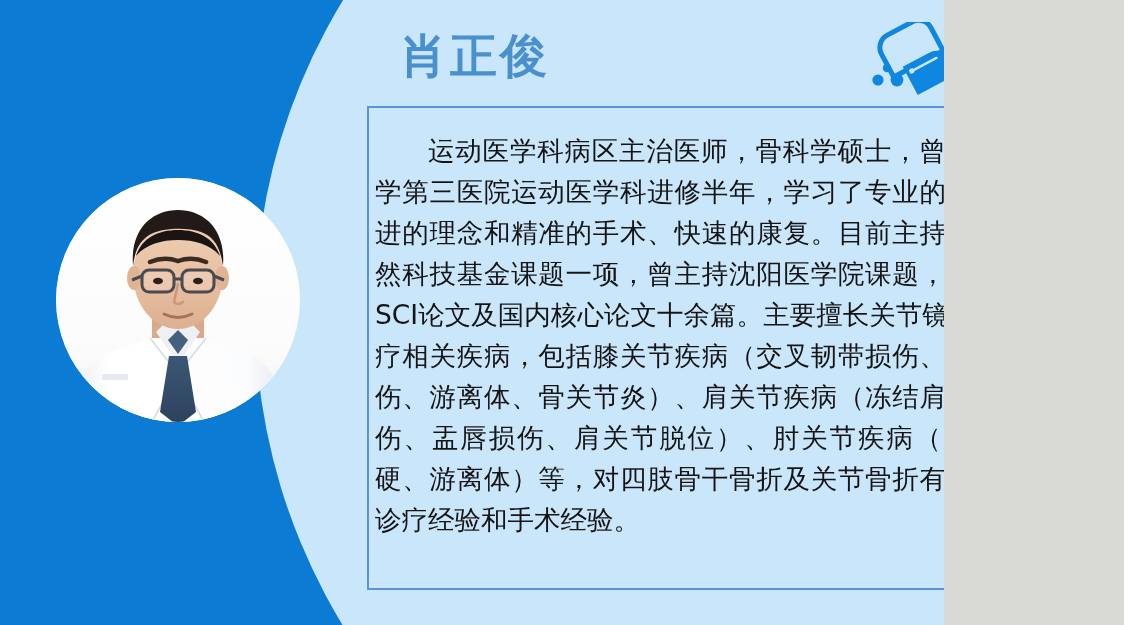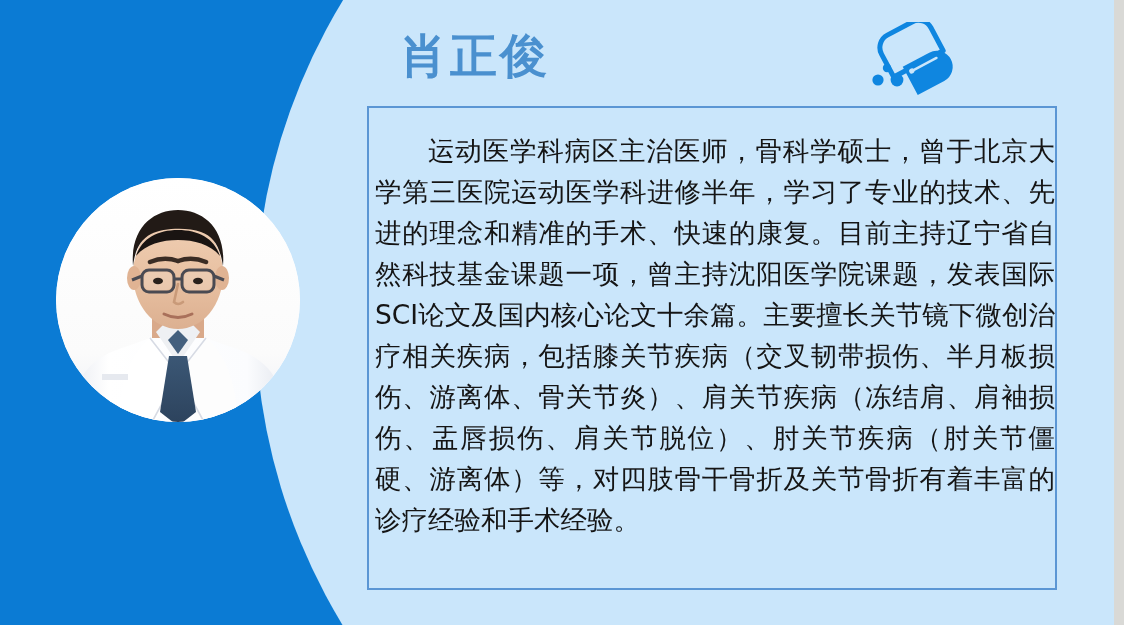--- a/index.html
+++ b/index.html
@@ -2,21 +2,21 @@
 <html><head>
 <meta charset="utf-8">
 <style>
   html,body{margin:0;padding:0;}
   body{
     width:1124px;height:625px;overflow:hidden;
     background:#d9d9d6;
     font-family:"DejaVu Sans","Liberation Sans",sans-serif;
   }
   #slide{
-    position:relative;width:1114px;height:625px;overflow:hidden;
+    position:relative;width:944px;height:625px;overflow:hidden;
     background:#cae6fb;
   }
   
   .blue-panel{
     position:absolute;left:0;top:0;width:470px;height:625px;
     background:#0b7bd4;
   }
   
   .big-circle{
     position:absolute;

